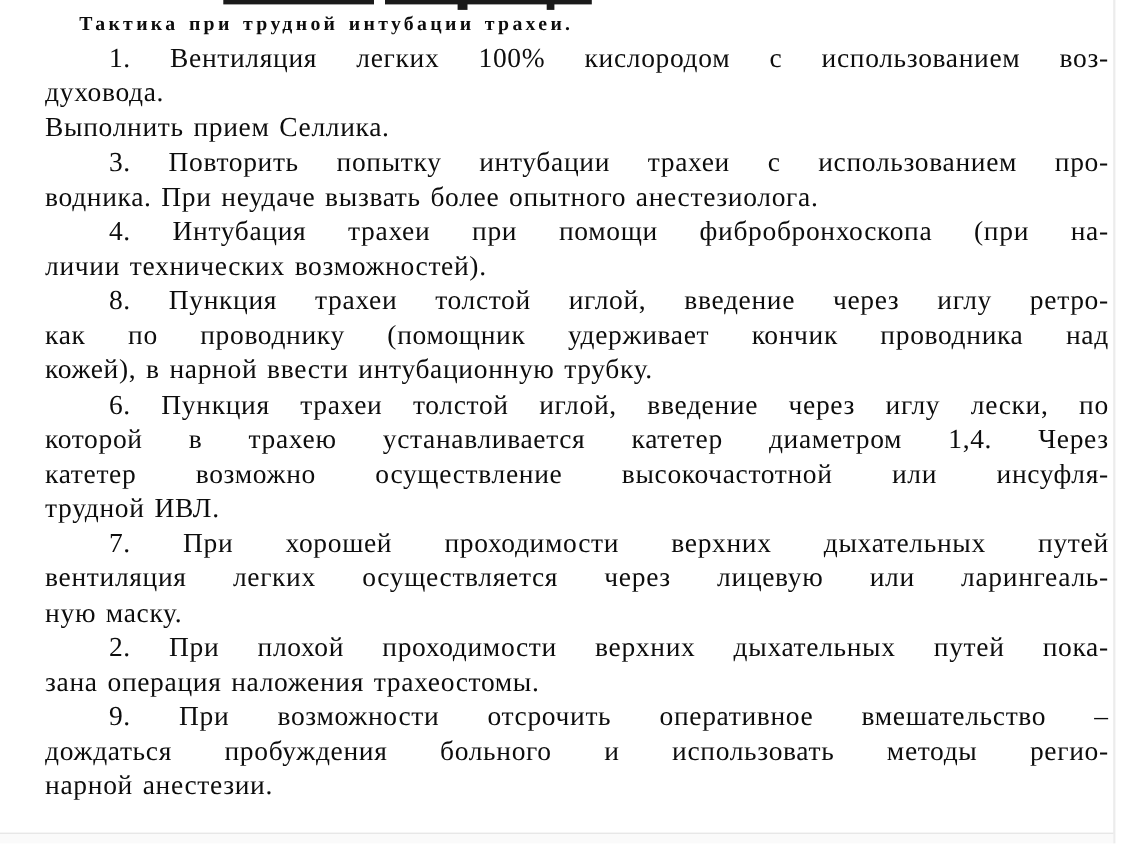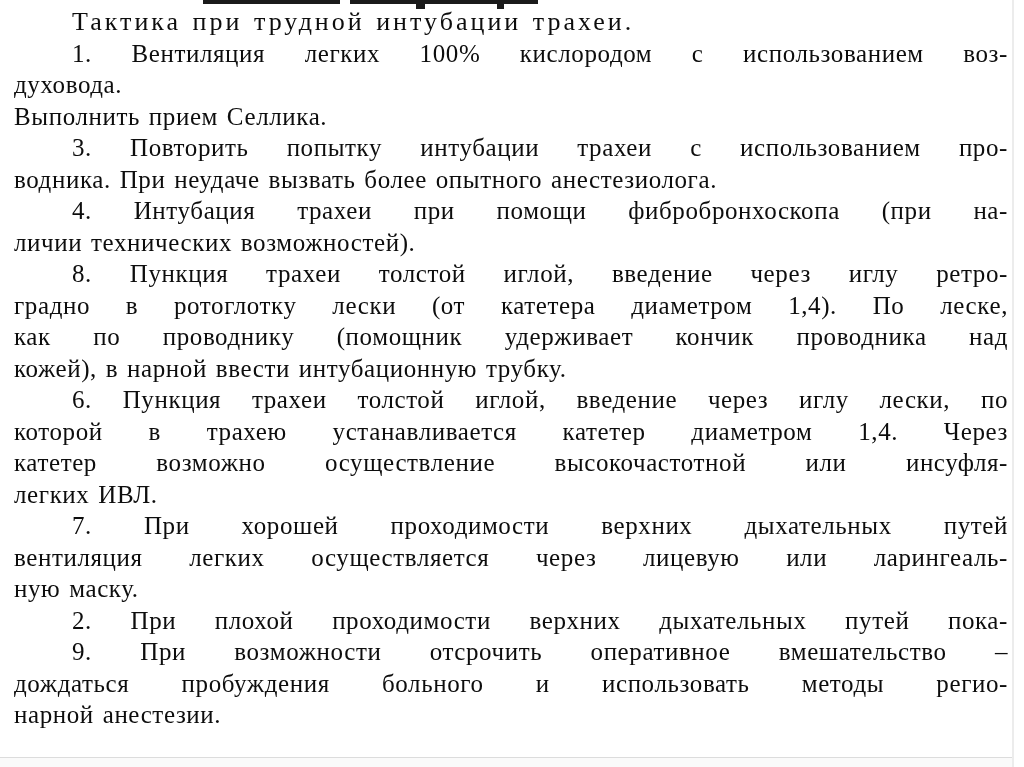--- a/index.html
+++ b/index.html
@@ -21,31 +21,32 @@
     position: absolute;
     left: 14px;
     top: 6px;
     width: 994px;
     line-height: 31.5px;
     font-size: 25px;
     letter-spacing: 0.6px;
     word-spacing: 2px;
   }
   .page-title {
-    font-weight: normal;
-    font-size: 26px;
+    font-weight: bold;
+    font-size: 18px;
     letter-spacing: 3px;
     text-indent: 58px;
     white-space: nowrap;
   }
   .line {
     text-align: justify;
     text-align-last: justify;
     overflow: hidden;
     height: 31.5px;
+    margin-left: 27px;
   }
   .line.first { text-indent: 58px; }
   .line.last  { text-align: left; text-align-last: left; }
 
   
   .frag {
     position: absolute;
     background: #1a1a1a;
   }
   .frag-bar-a  { left: 203px; top: 0; width: 137px; height: 4px; }
@@ -89,31 +90,31 @@
     <div class="page-title">Тактика при трудной интубации трахеи.</div>
     <div id="paragraphs">
         <div class="line first">1. Вентиляция легких 100% кислородом с использованием воз-</div>
         <div class="line last">духовода.</div>
         <div class="line last">Выполнить прием Селлика.</div>
         <div class="line first">3. Повторить попытку интубации трахеи с использованием про-</div>
         <div class="line last">водника. При неудаче вызвать более опытного анестезиолога.</div>
         <div class="line first">4. Интубация трахеи при помощи фибробронхоскопа (при на-</div>
         <div class="line last">личии технических возможностей).</div>
         <div class="line first">8. Пункция трахеи толстой иглой, введение через иглу ретро-</div>
-        <div class="line">градно в ротоглотку лески (от катетера диаметром 1,4). По леске,</div>
         <div class="line">как по проводнику (помощник удерживает кончик проводника над</div>
         <div class="line last">кожей), в нарной ввести интубационную трубку.</div>
         <div class="line first">6. Пункция трахеи толстой иглой, введение через иглу лески, по</div>
         <div class="line">которой в трахею устанавливается катетер диаметром 1,4. Через</div>
         <div class="line">катетер возможно осуществление высокочастотной или инсуфля-</div>
-        <div class="line last">легких ИВЛ.</div>
+        <div class="line last">трудной ИВЛ.</div>
         <div class="line first">7. При хорошей проходимости верхних дыхательных путей</div>
         <div class="line">вентиляция легких осуществляется через лицевую или ларингеаль-</div>
         <div class="line last">ную маску.</div>
         <div class="line first">2. При плохой проходимости верхних дыхательных путей пока-</div>
+        <div class="line last">зана операция наложения трахеостомы.</div>
         <div class="line first">9. При возможности отсрочить оперативное вмешательство –</div>
         <div class="line">дождаться пробуждения больного и использовать методы регио-</div>
         <div class="line last">нарной анестезии.</div>
       </div>
   </div>
 
   <div class="scan-edge-right"></div>
   <div class="scan-edge-bottom"></div>
   <div class="scan-margin-bottom"></div>
 

